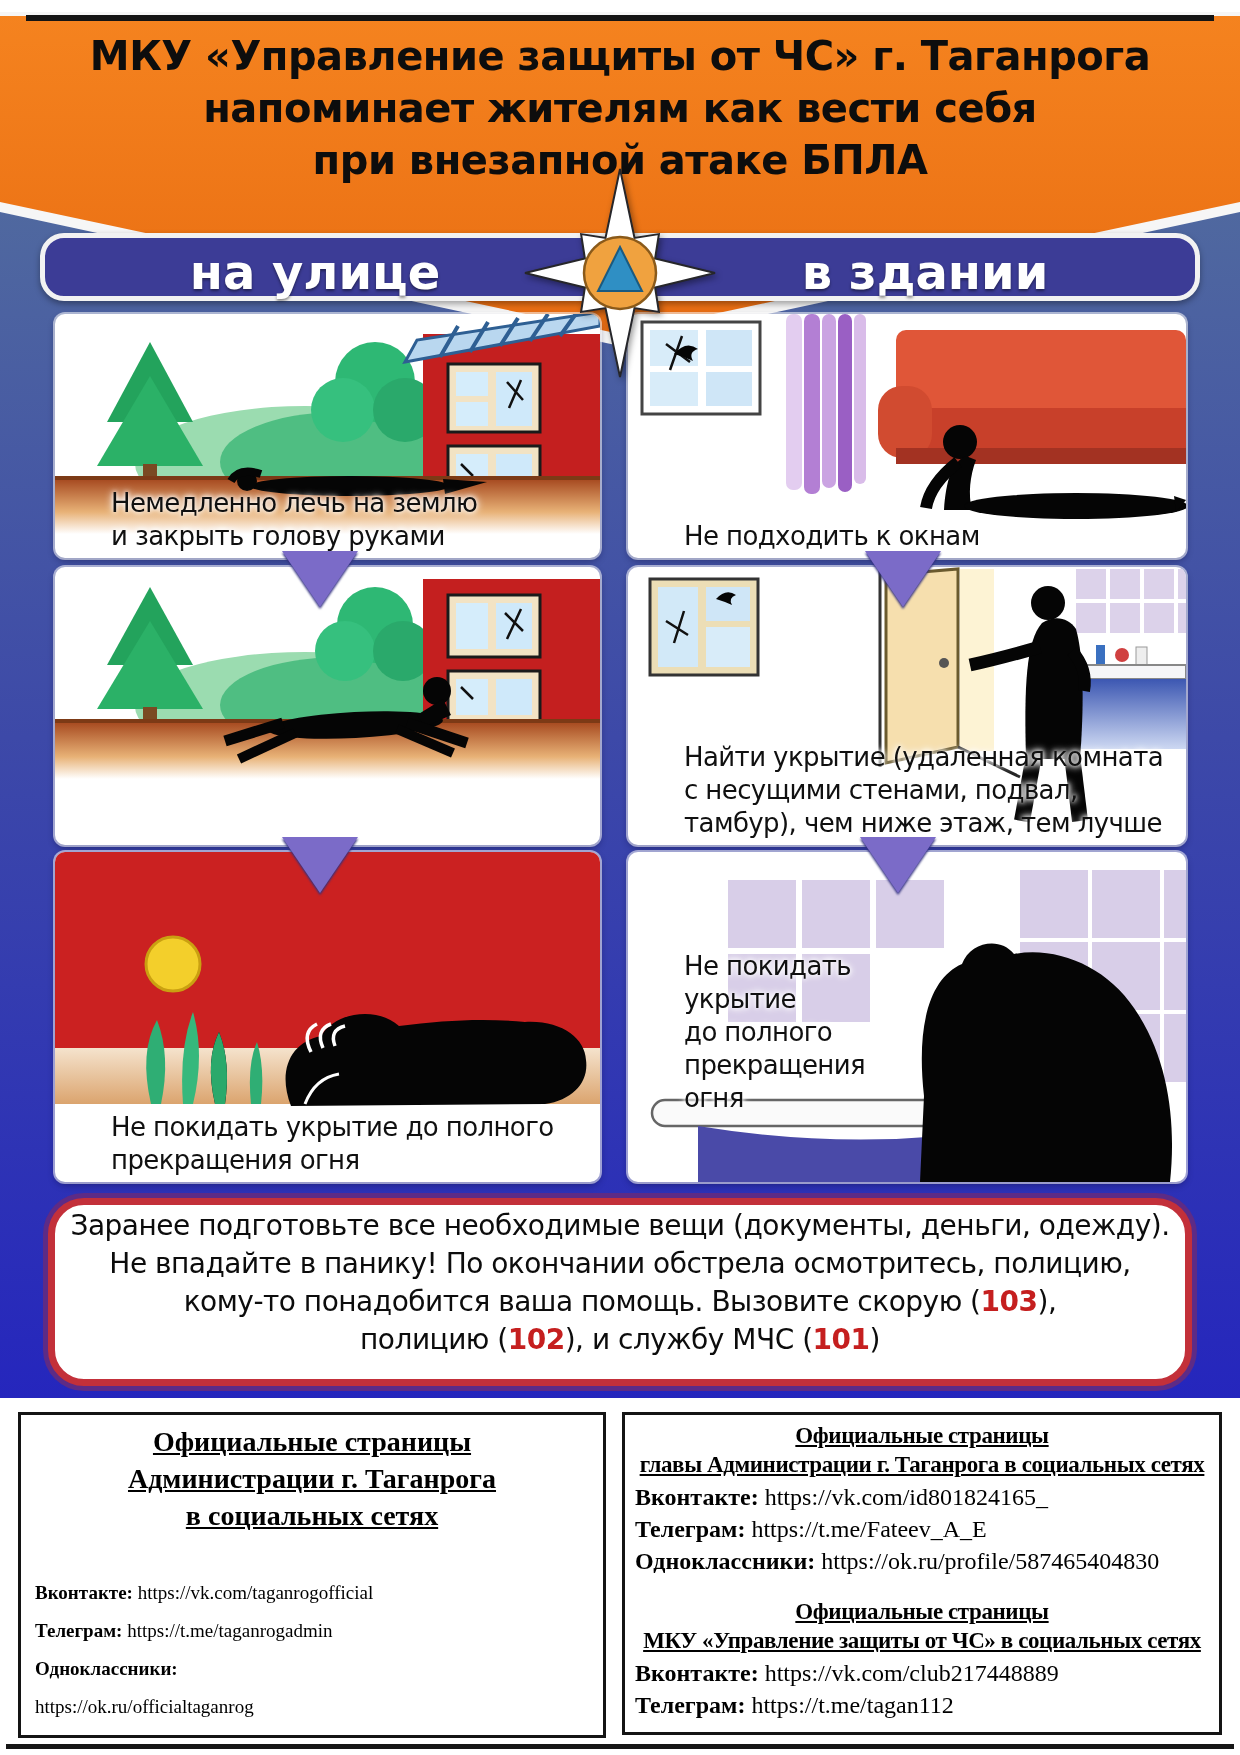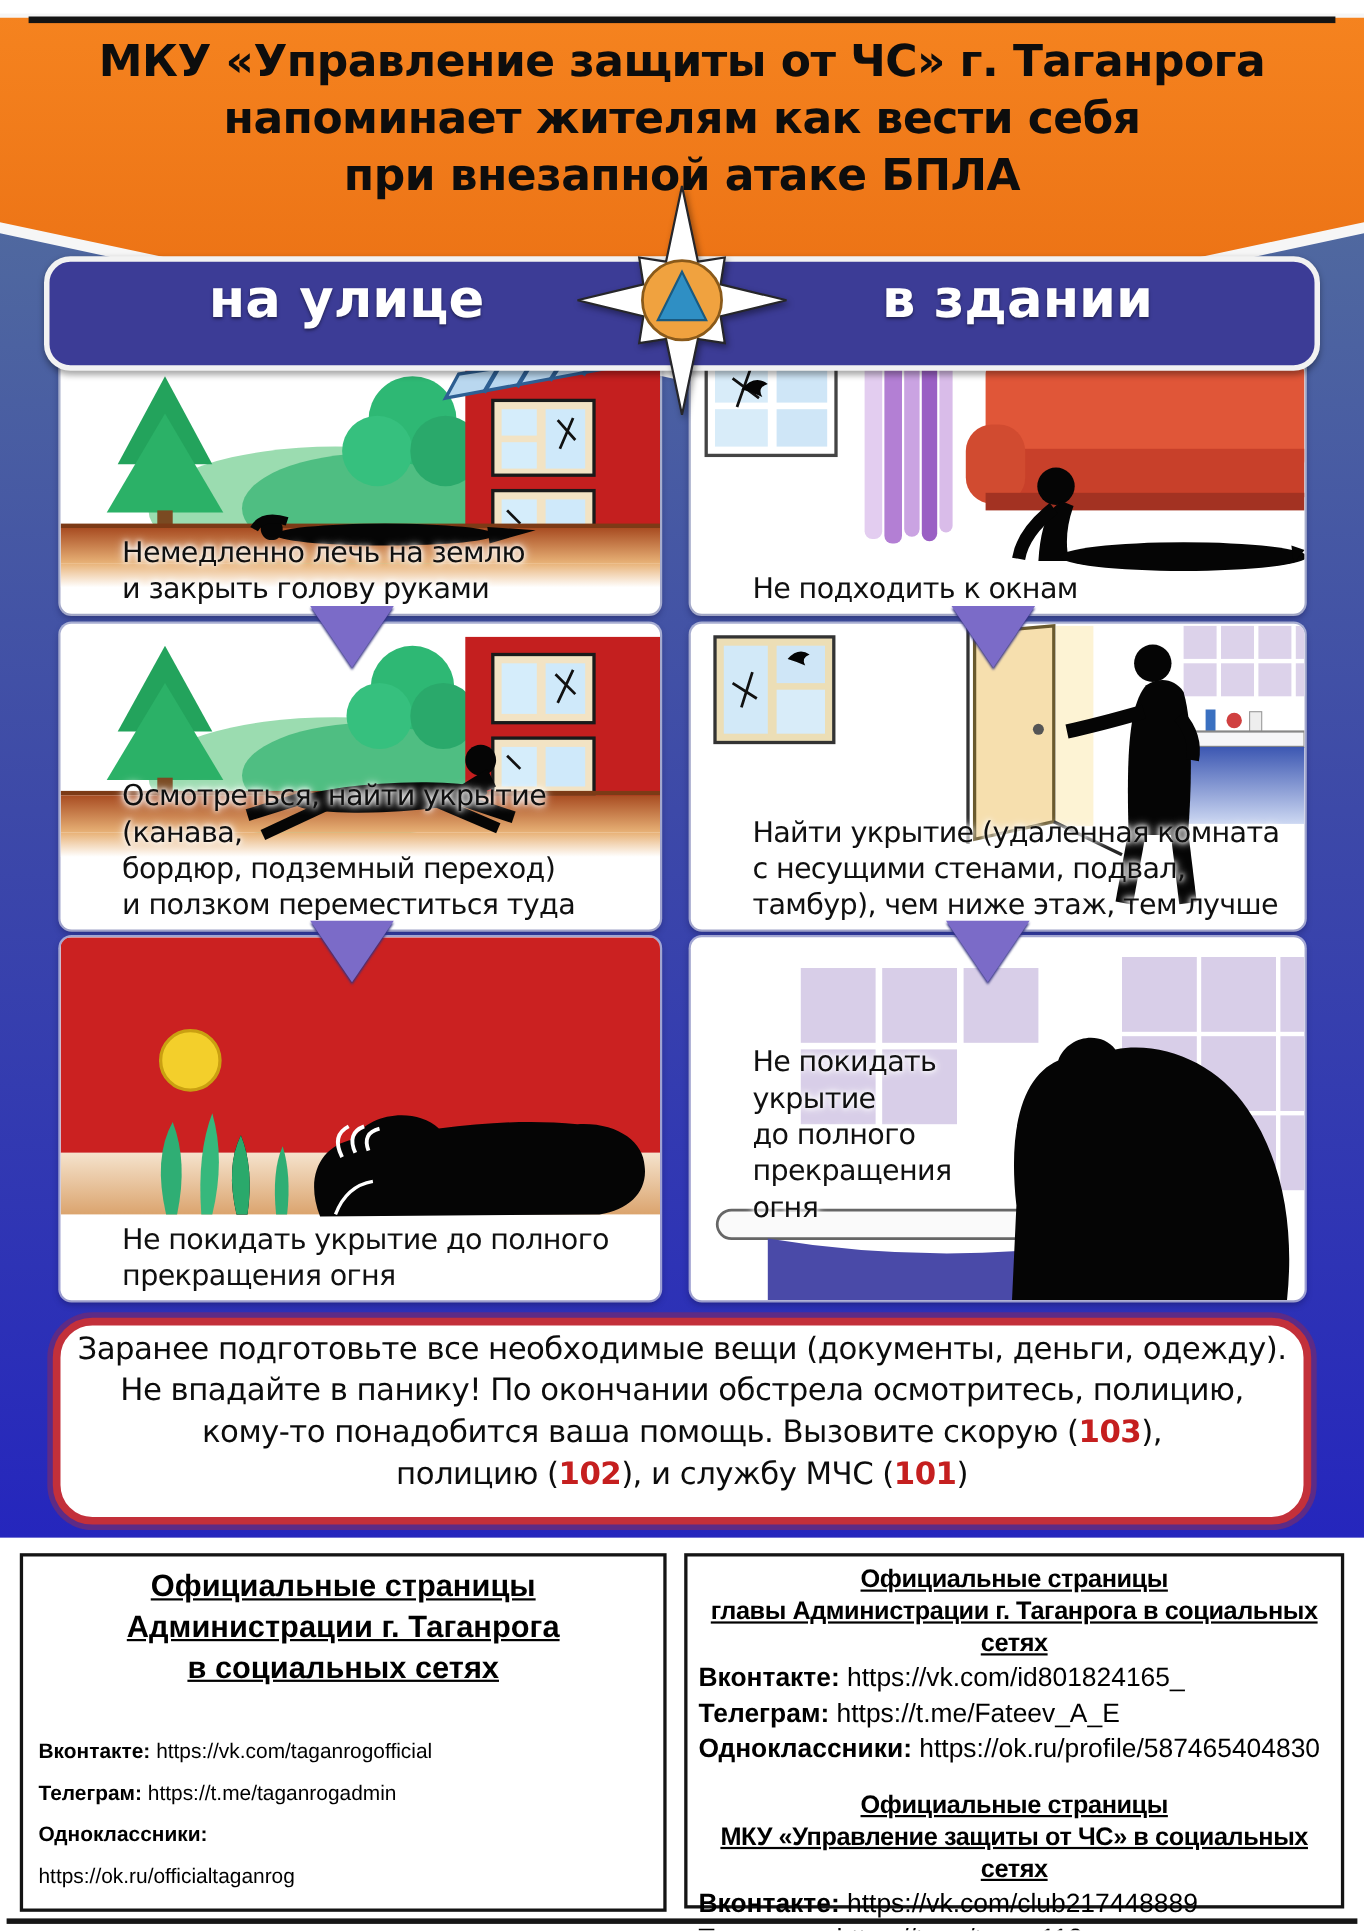--- a/index.html
+++ b/index.html
@@ -15,21 +15,21 @@
                 clip-path:polygon(0 0,1240px 0,1240px 200px,620px 334px,0 200px);z-index:2;}
   .banner-orange{position:absolute;left:0;top:12px;width:1240px;height:326px;
                  background:linear-gradient(180deg,#f5831f,#e96d12);
                  clip-path:polygon(0 4px,1240px 4px,1240px 190px,620px 322px,0 190px);z-index:3;}
   .top-line{position:absolute;left:26px;right:26px;top:15px;height:6px;background:#141414;z-index:7;}
 
   .header-text{position:absolute;left:50px;right:50px;top:30px;z-index:4;text-align:center;
                font-weight:bold;font-size:40px;line-height:52px;color:#0d0d0d;letter-spacing:-0.5px;}
 
   
-  .colbar{position:absolute;left:40px;top:233px;width:1160px;height:104px;background:#3c3c96;
+  .colbar{position:absolute;left:40px;top:233px;width:1160px;height:68px;background:#3c3c96;
           border:5px solid #f2f2f2;border-radius:24px;z-index:5;box-sizing:border-box;
           box-shadow:0 3px 6px rgba(0,0,0,.35);}
   .col-label{position:absolute;top:6px;width:500px;text-align:center;color:#fff;
              font-size:48px;font-weight:bold;text-shadow:0 2px 3px rgba(0,0,0,.45);}
   .col-label.left{left:20px;}
   .col-label.right{right:20px;}
 
   .star{position:absolute;left:505px;top:166px;width:230px;height:214px;z-index:6;
         filter:drop-shadow(2px 3px 3px rgba(0,0,0,.4));}
 
@@ -58,21 +58,21 @@
   
   .advisory{position:absolute;left:48px;top:1198px;width:1144px;height:188px;background:#fff;
             border:7px solid #c3303a;border-radius:36px;box-sizing:border-box;z-index:4;
             box-shadow:0 0 0 5px #5d2b86;padding-top:2px;text-align:center;color:#0c0c0c;
             font-size:28px;line-height:38px;letter-spacing:-0.5px;}
   .adv-num{color:#c51f1f;font-weight:bold;}
 
   
   .footer{position:absolute;left:0;top:1398px;width:1240px;height:357px;background:#fff;z-index:4;}
   .fbox{position:absolute;background:#fff;border:3px solid #141414;box-sizing:border-box;
-        font-family:Liberation Sans, sans-serif;color:#000;}
+        font-family:Liberation Serif, serif;color:#000;}
   #fb-left{left:18px;top:14px;width:588px;height:326px;padding:8px 14px;}
   #fb-right{left:622px;top:14px;width:600px;height:323px;padding:6px 10px;}
   .fbox .title{ text-align:center;font-weight:bold;text-decoration:underline;}
   #fb-left .title{font-size:28px;line-height:37px;}
   #fb-right .title{font-size:23px;line-height:29px;letter-spacing:-0.4px;}
   #fb-left .contacts{margin-top:40px;font-size:19px;line-height:38px;}
   #fb-right .contacts{margin-top:2px;font-size:24px;line-height:32px;}
   .c-label{font-weight:bold;}
   .sec-gap{height:20px;}
   .bottom-rule{position:absolute;left:6px;right:6px;top:1744px;height:5px;background:#161616;z-index:4;}
@@ -240,23 +240,20 @@
       <g>
         <ellipse cx="300" cy="158" rx="88" ry="13" fill="#050505" transform="rotate(-3 300 158)"></ellipse>
         <circle cx="382" cy="124" r="14" fill="#050505"></circle>
         <polygon points="362,148 388,132 396,148 370,160" fill="#050505"></polygon>
         <path d="M352,156 L412,176" stroke="#050505" stroke-width="11"></path>
         <path d="M342,162 L398,186" stroke="#050505" stroke-width="10"></path>
         <path d="M228,156 L170,174" stroke="#050505" stroke-width="11"></path>
         <path d="M240,166 L184,192" stroke="#050505" stroke-width="10"></path>
       </g>
     </svg>
-    <div class="caption">Осмотреться, найти укрытие (канава,
-бордюр, подземный переход)
-и ползком переместиться туда</div>
   </div>
 
   <div class="panel" id="p4">
     <svg viewBox="0 0 558 278" preserveAspectRatio="none">
       <defs>
         <linearGradient id="g5" x1="0" y1="0" x2="0" y2="1">
           <stop offset="0" stop-color="#3c57b2"></stop>
             <stop offset="1" stop-color="#cdd8f2"></stop>
         </linearGradient>
       </defs>

